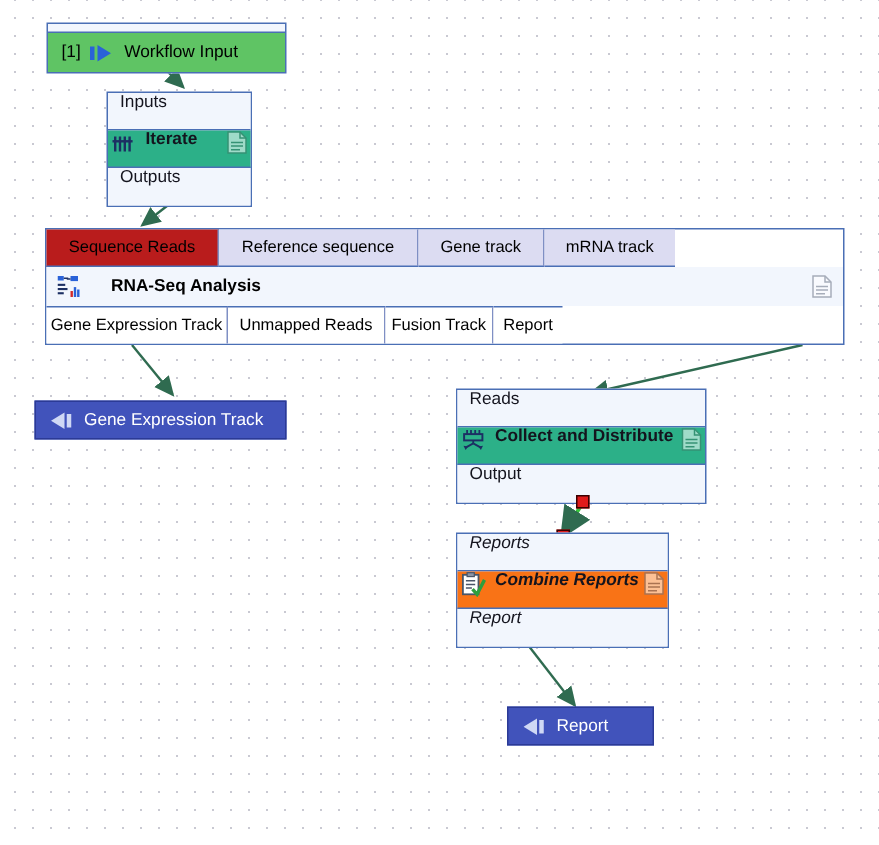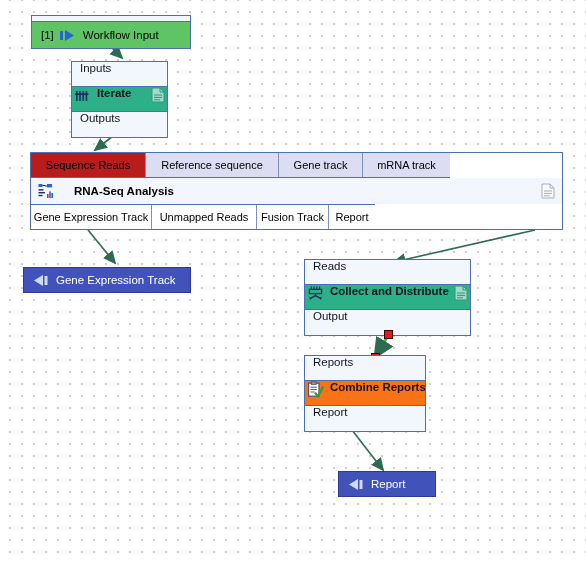--- a/index.html
+++ b/index.html
@@ -301,21 +301,21 @@
       </span>
     </div>
     <div class="row">
       <span>Output</span>
     </div>
   </div>
 
   <div class="handle" style="left:384px; top:330px;"></div>
   <div class="handle" style="left:371px; top:353px;"></div>
 
-  <div class="node" style="left:304px; top:355px; width:122px;">
+  <div class="node" style="left:304px; top:355px; width:142px;font-style:italic;">
     <div class="row">
       <span>Reports</span>
     </div>
     <div class="row body plain">
       <span class="ico">
         <svg viewBox="0 0 17 17" width="17" height="17">
           <rect x="1.6" y="2.2" width="10.4" height="13" fill="#ffffff" stroke="#4a5568" stroke-width="1.2"></rect>
           <rect x="4.4" y="0.8" width="4.8" height="2.6" fill="#8d95a5" stroke="#4a5568" stroke-width="0.8"></rect>
           <g stroke="#4a5568" stroke-width="1">
             <line x1="3.6" y1="6.2" x2="9.8" y2="6.2"></line>

